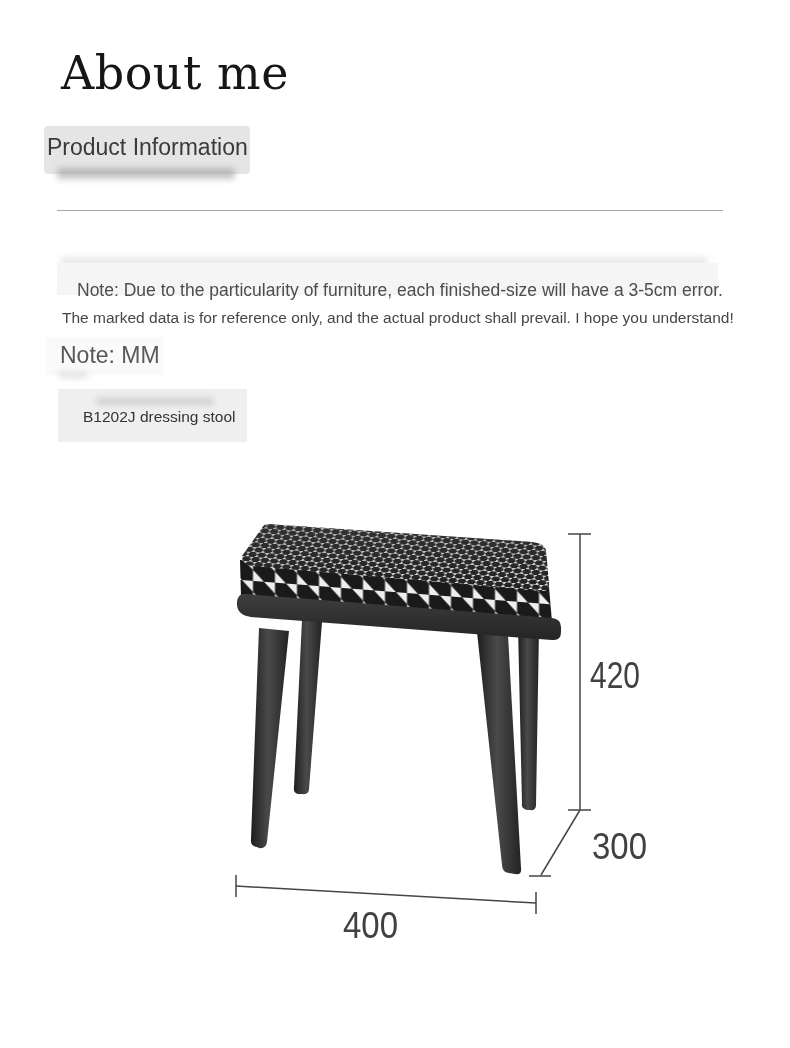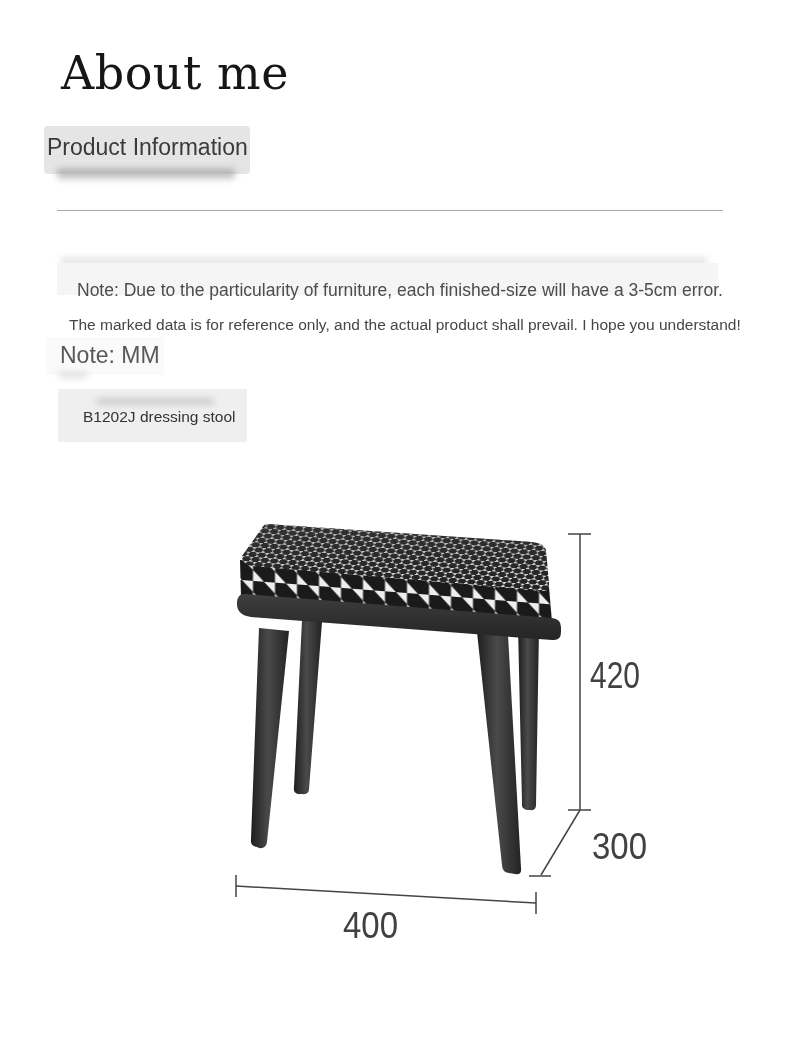--- a/index.html
+++ b/index.html
@@ -30,21 +30,21 @@
   }
   .note-hl{
     position:absolute;left:57px;top:263px;width:661px;height:32px;
     background:#f5f5f5;
   }
   .note-line1{
     position:absolute;left:3px;top:0;margin:17px;white-space:nowrap;
     font-size:17.5px;color:#4d4d4d;
   }
   .note-line2{
-    position:absolute;left:58px;top:305px;margin:11px;white-space:nowrap;
+    position:absolute;left:58px;top:305px;margin:4px;white-space:nowrap;
     font-size:15.5px;color:#464646;
   }
   .unit-hl{
     position:absolute;left:46px;top:337px;width:118px;height:38px;
     background:#fafafa;
   }
   .unit-label{
     position:absolute;left:60px;top:342px;white-space:nowrap;
     font-size:23px;color:#585858;
   }

